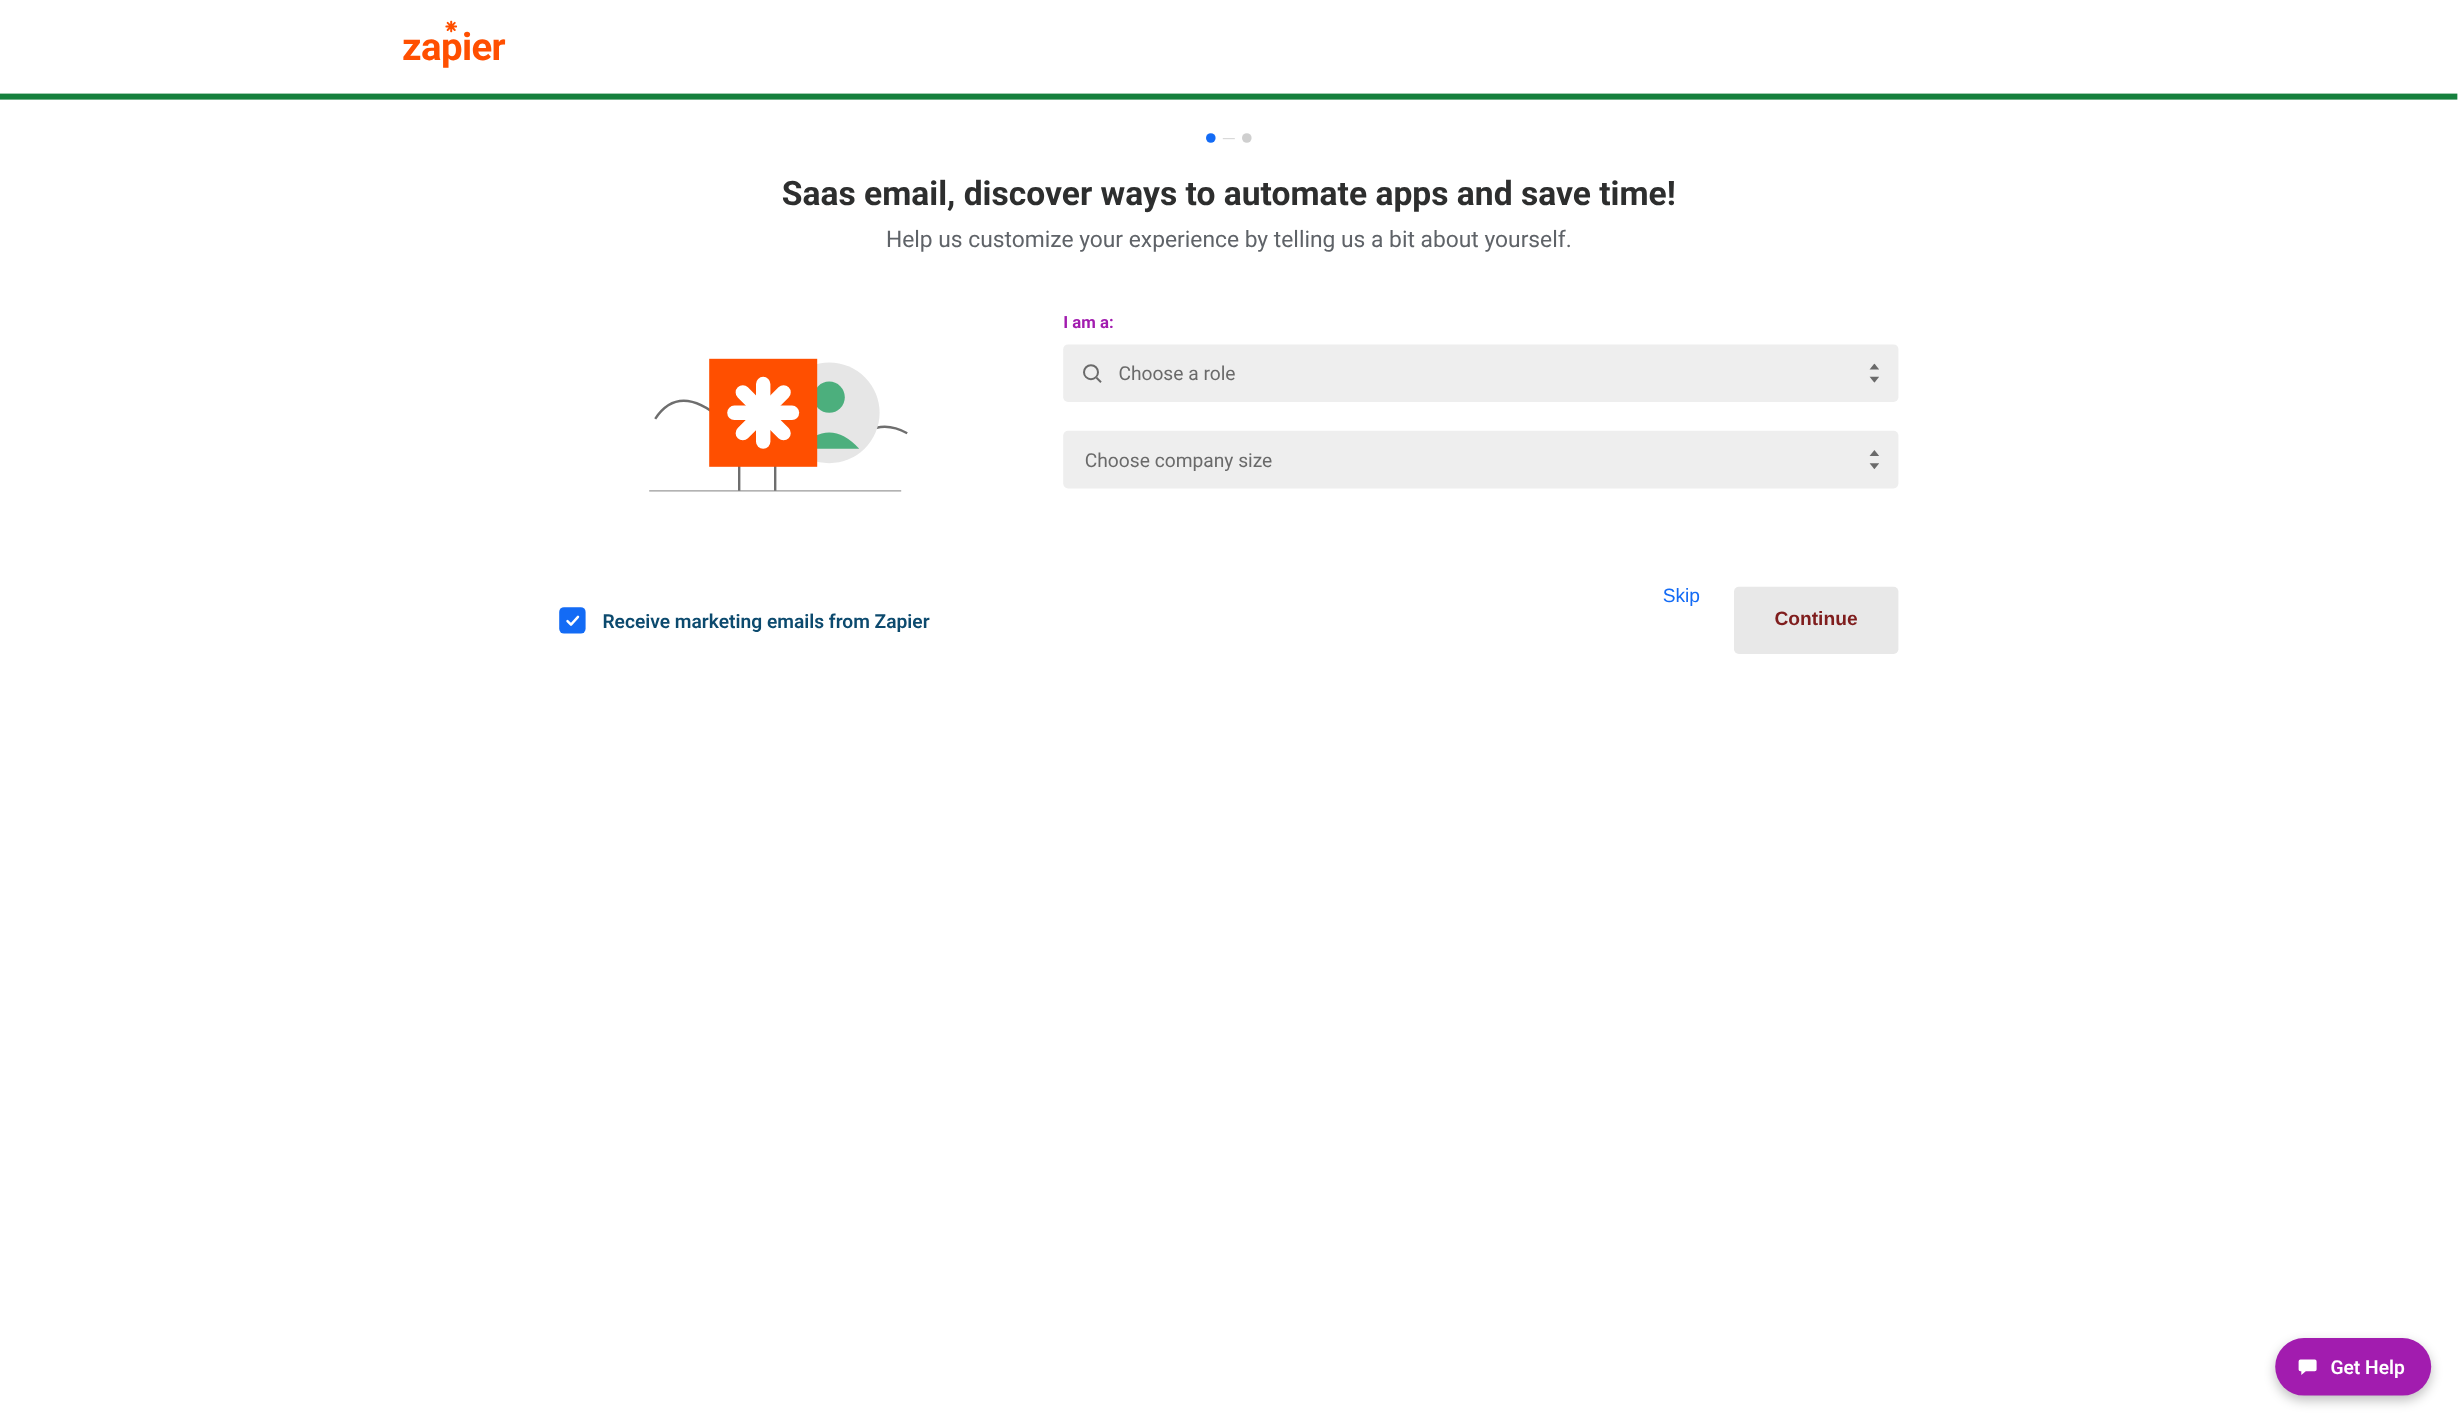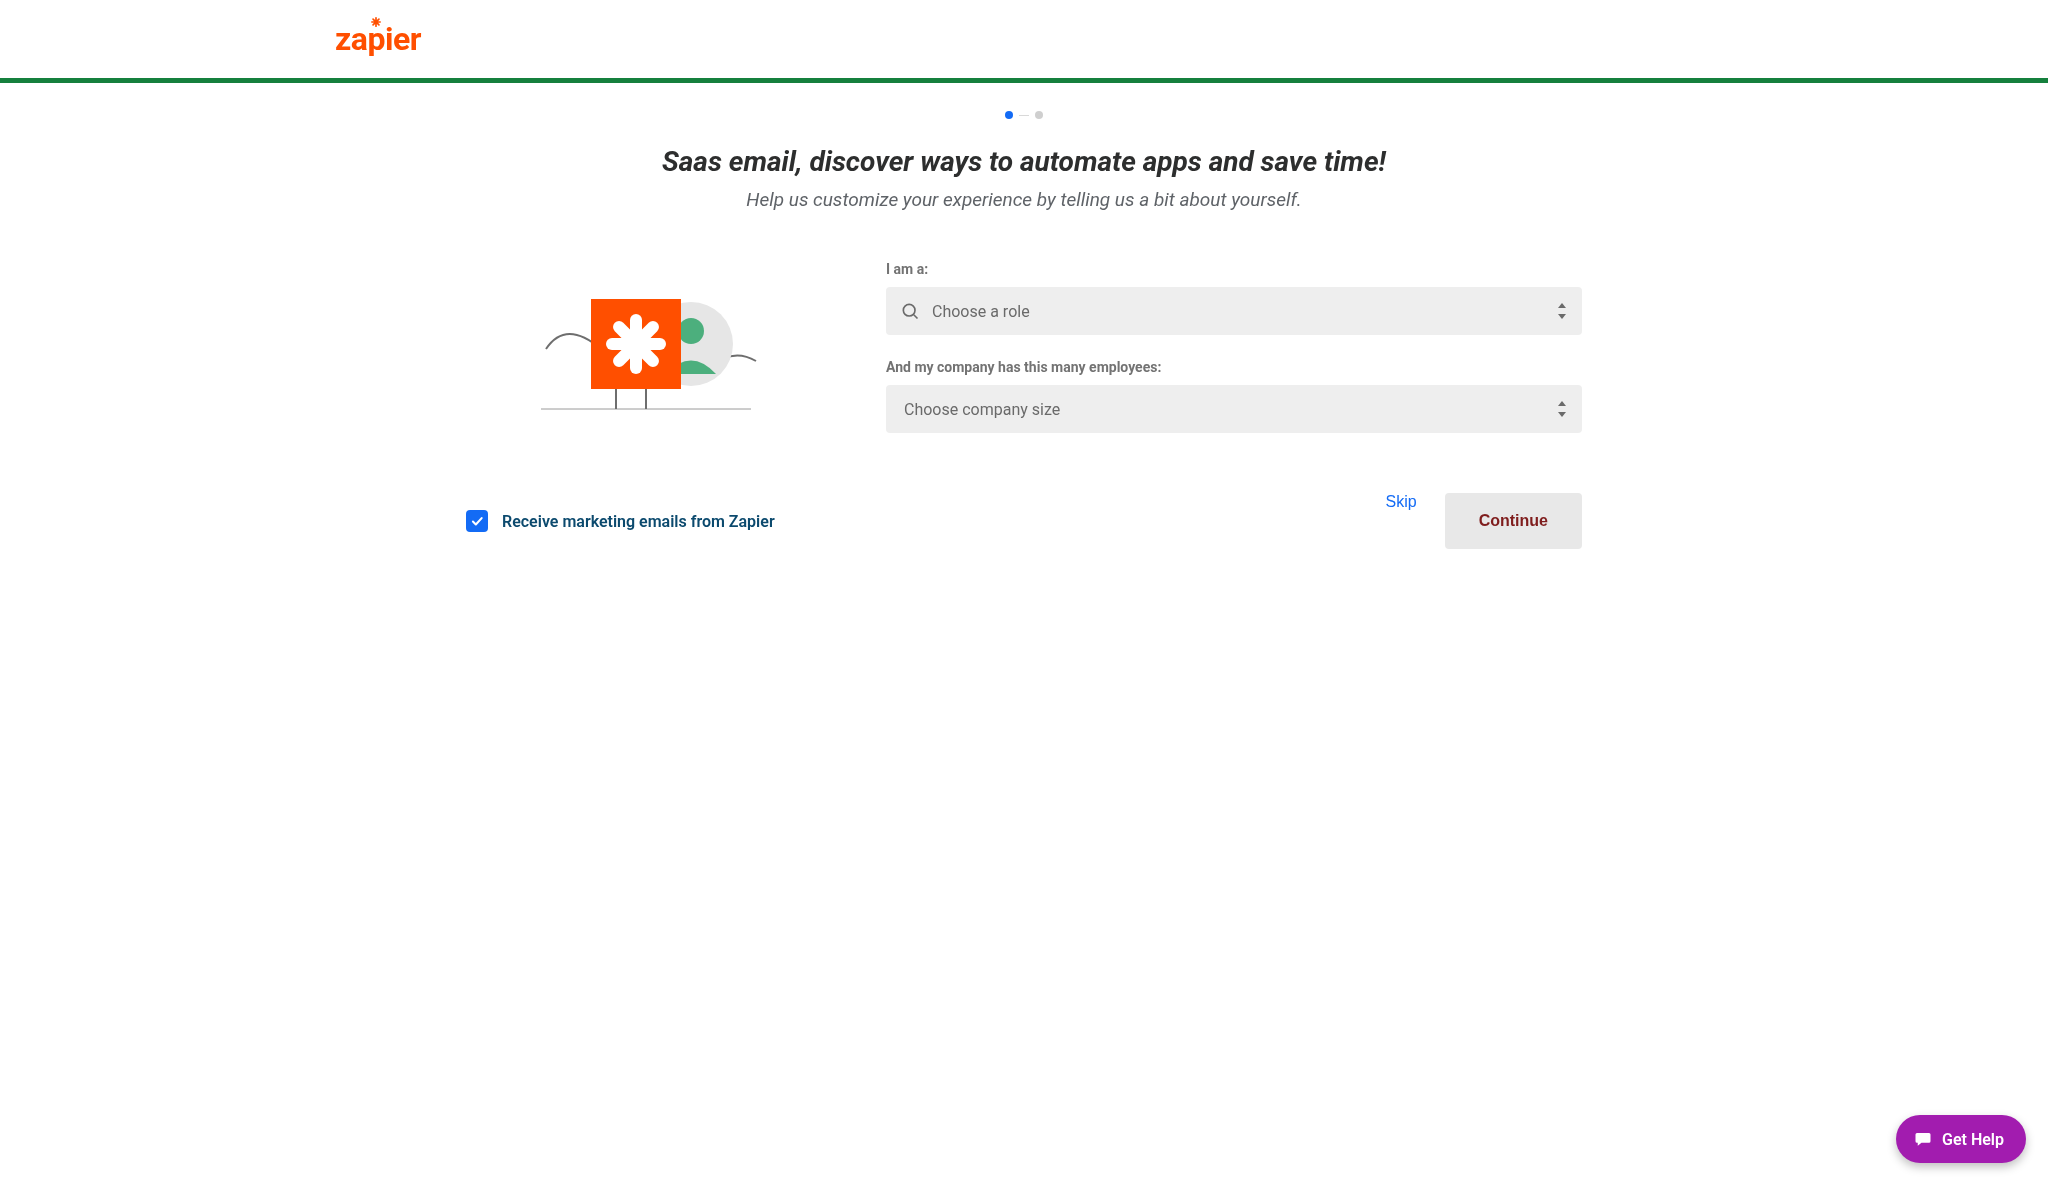--- a/index.html
+++ b/index.html
@@ -54,21 +54,20 @@
   }
   .dot.active { background: #136bf5; }
   .dot-line {
     width: 10px; height: 1px; background: #d9d9d9;
   }
 
   
   .headline {
     text-align: center;
     margin-top: 26px;
-    font-style: italic;
   }
   .headline h1 {
     font-size: 28px;
     font-weight: 700;
     color: #2d2e2e;
   }
   .headline p {
     margin-top: 10px;
     font-size: 19px;
     color: #5f6368;
@@ -94,21 +93,21 @@
   }
   .illustration svg { display:block; }
 
   .fields {
     flex: 1;
     padding-top: 2px;
   }
   .field-label {
     font-size: 14px;
     font-weight: 700;
-    color: #737373;
+    color: #a21caf;
     margin-bottom: 10px;
   }
   .select-wrap {
     position: relative;
     width: 100%;
     background: #eeeeee;
     border-radius: 4px;
     height: 48px;
     display: flex;
     align-items: center;
@@ -264,21 +263,20 @@
         <span class="caret">
           <svg viewBox="0 0 12 16" width="12" height="16" fill="currentColor">
             <path d="M6 0 L10 5 H2 Z"></path>
             <path d="M6 16 L2 11 H10 Z"></path>
           </svg>
         </span>
       </div>
     </div>
 
     <div class="field-block">
-      <div class="field-label">And my company has this many employees:</div>
       <div class="select-wrap">
         <span>Choose company size</span>
         <span class="caret">
           <svg viewBox="0 0 12 16" width="12" height="16" fill="currentColor">
             <path d="M6 0 L10 5 H2 Z"></path>
             <path d="M6 16 L2 11 H10 Z"></path>
           </svg>
         </span>
       </div>
     </div>

